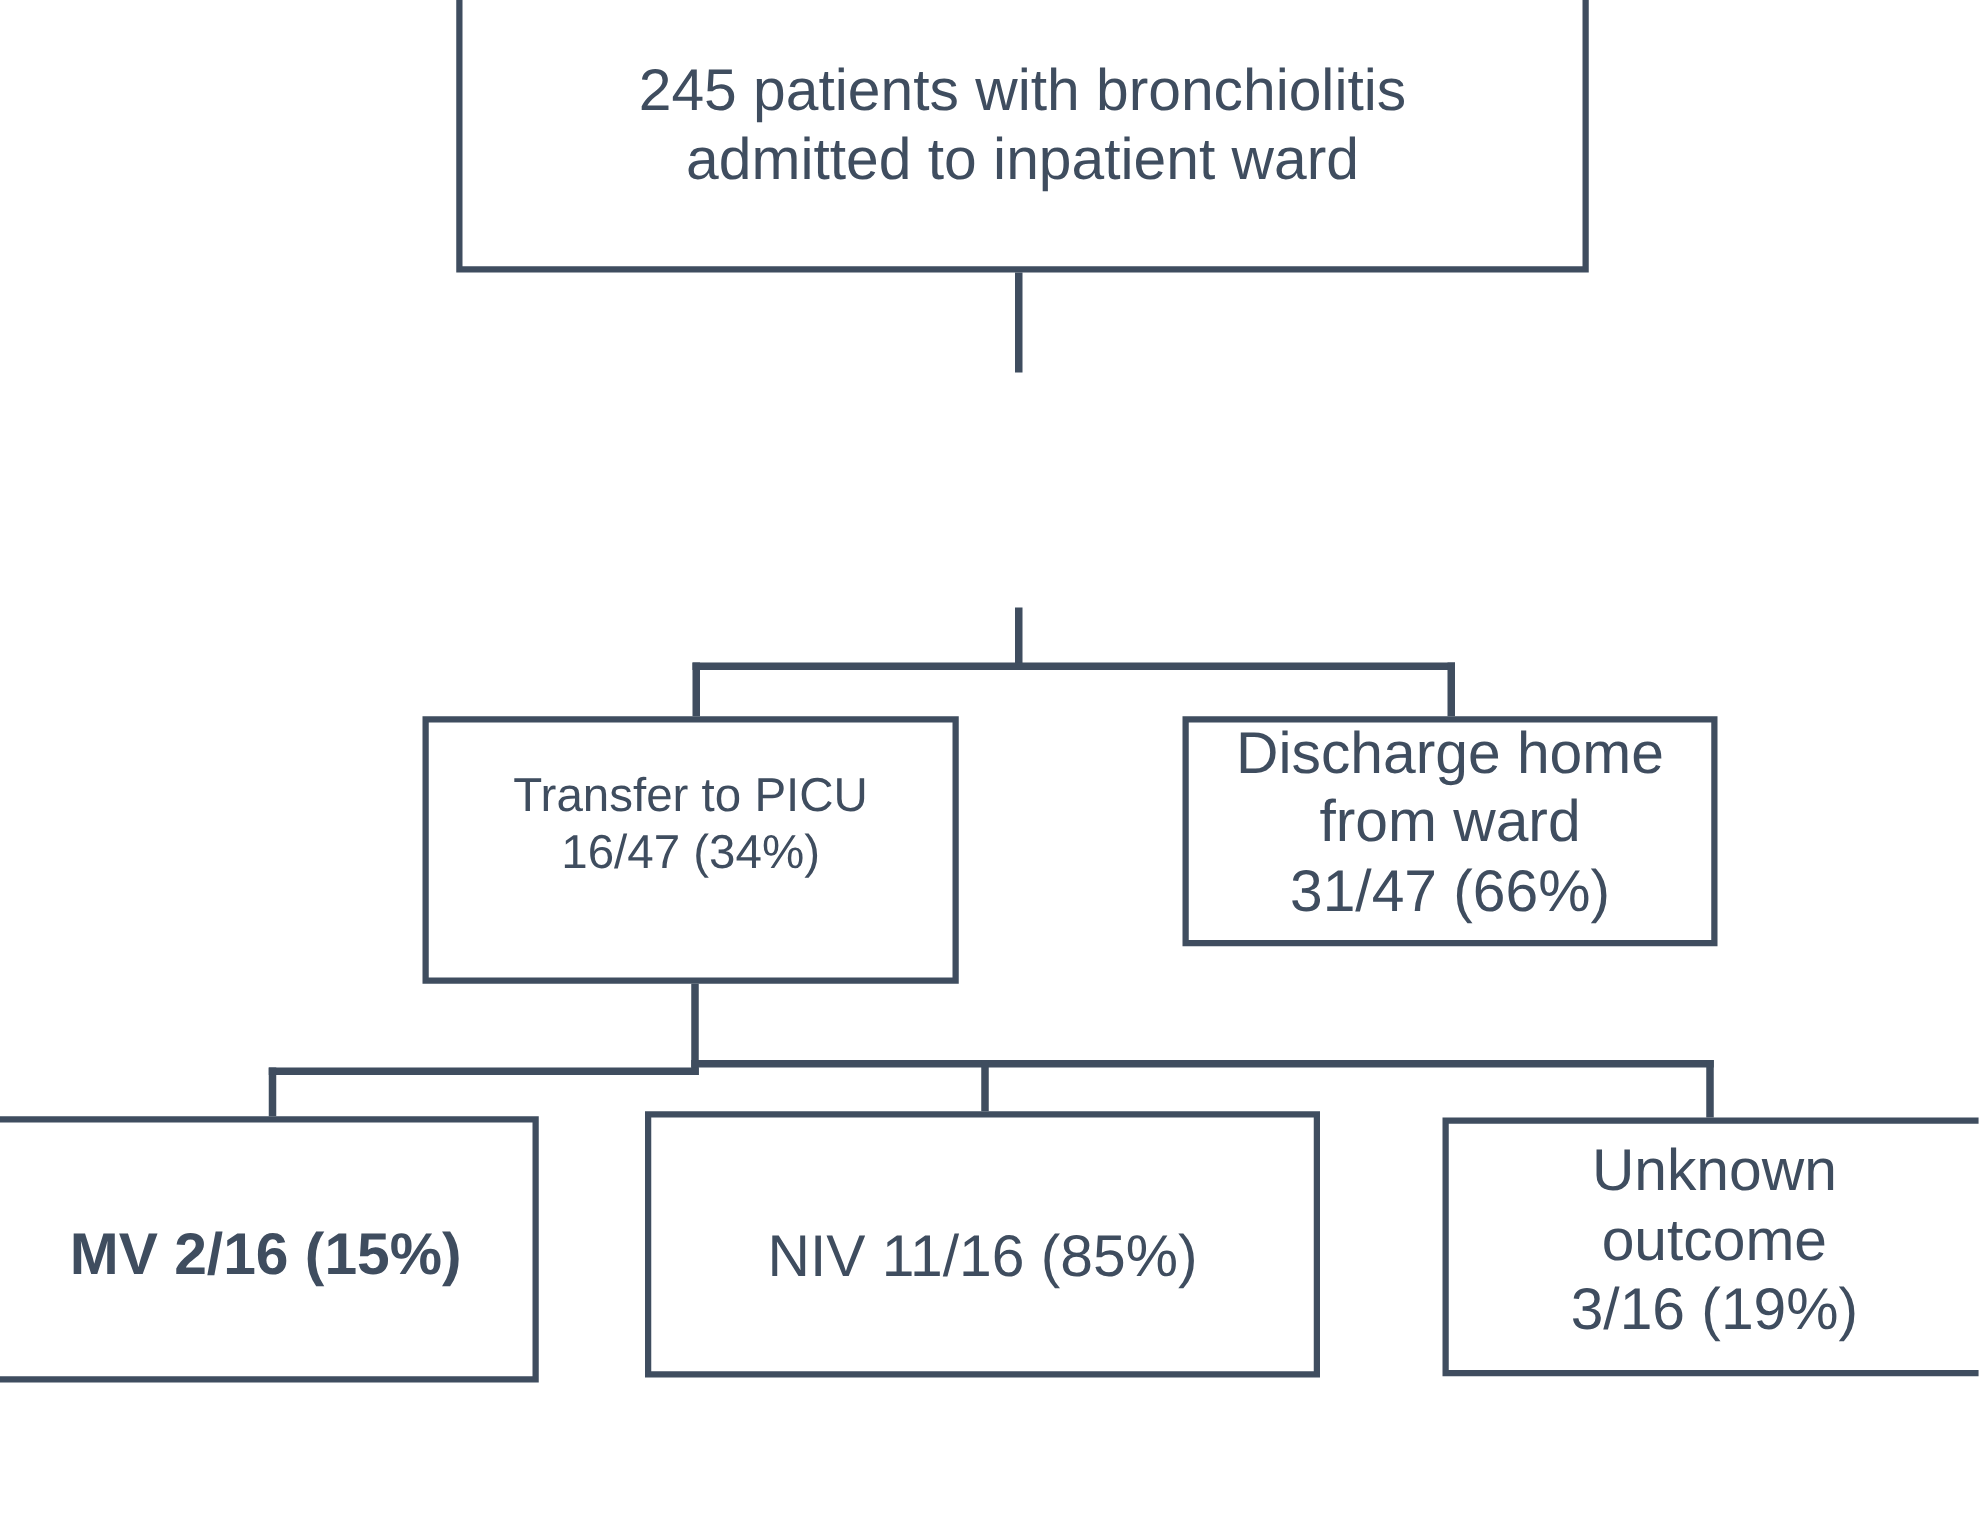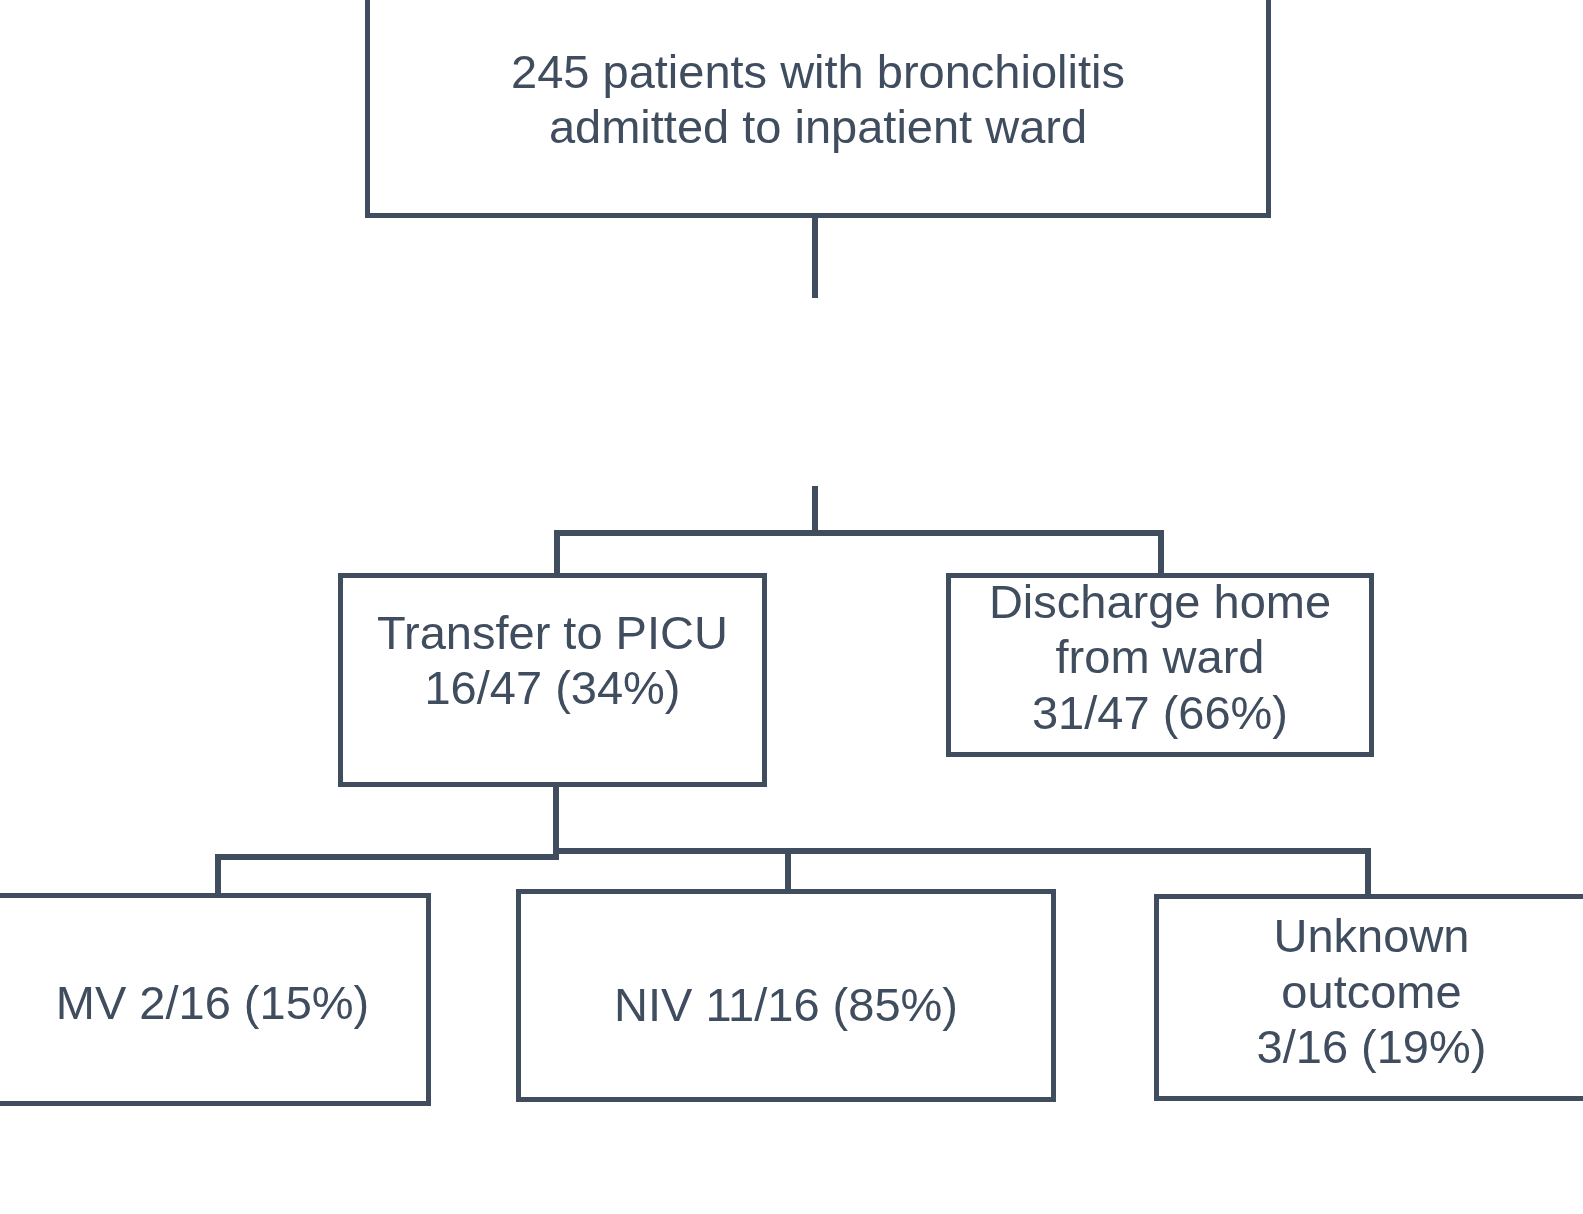--- a/index.html
+++ b/index.html
@@ -32,31 +32,31 @@
   }
   .node .label {
     display: block;
     width: 100%;
     padding: 0 13px;
     box-sizing: border-box;
   }
   
   #node-admitted   { left: 365px;  top: -6px;  width: 906px;  height: 224px; font-size: 47px; }
   #node-niv        { left: 541px;  top: 292px; width: 547px;  height: 198px; font-size: 47px; }
-  #node-picu       { left: 338px;  top: 573px; width: 429px;  height: 214px; font-size: 47px; }
+  #node-picu       { left: 338px;  top: 573px; width: 429px;  height: 214px; font-size: 38px; }
   #node-discharge  { left: 946px;  top: 573px; width: 428px;  height: 184px; font-size: 47px; }
   #node-mv         { left: -6px;   top: 893px; width: 437px;  height: 213px; font-size: 47px; }
   #node-nivpicu    { left: 516px;  top: 889px; width: 540px;  height: 213px; font-size: 47px; }
   #node-unknown    { left: 1154px; top: 894px; width: 435px;  height: 207px; font-size: 47px; }
 
   #node-admitted .label  { transform: translateY(-7px); }
   #node-niv .label       { transform: translateY(-6px); }
   #node-picu .label      { transform: translateY(-20px); }
   #node-discharge .label { transform: translateY(-8px); }
-  #node-mv .label        { transform: translateY(3px); }
+  #node-mv .label        { transform: translateY(3px); font-weight: bold; }
   #node-nivpicu .label   { transform: translateY(3px); margin-top: 12px; }
   #node-unknown .label   { transform: translateY(-6px); text-align: center; }
 
   
   .conn {
     position: absolute;
     background: #3f4d5f;
     z-index: 1;
   }
   #conn-a-to-niv      { left: 812px;  top: 212px; width: 6px;   height: 86px; }

